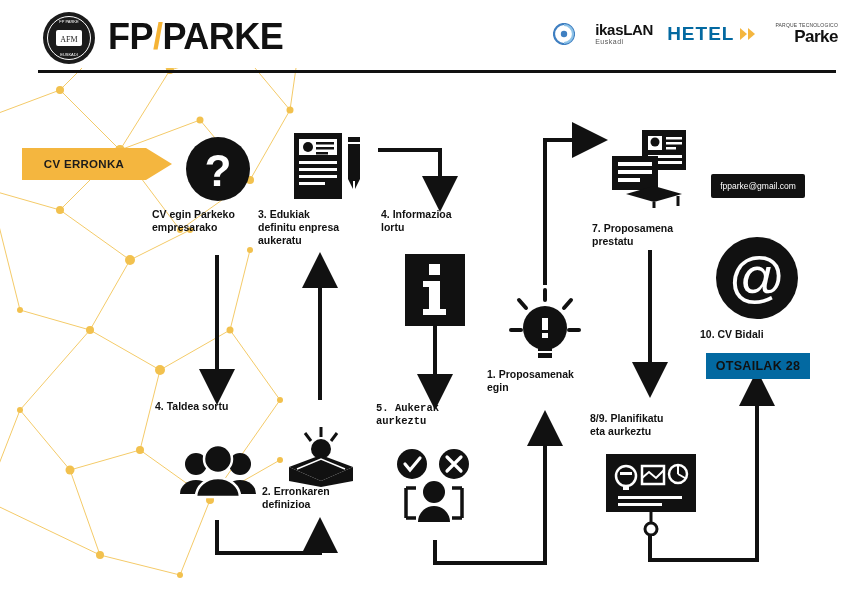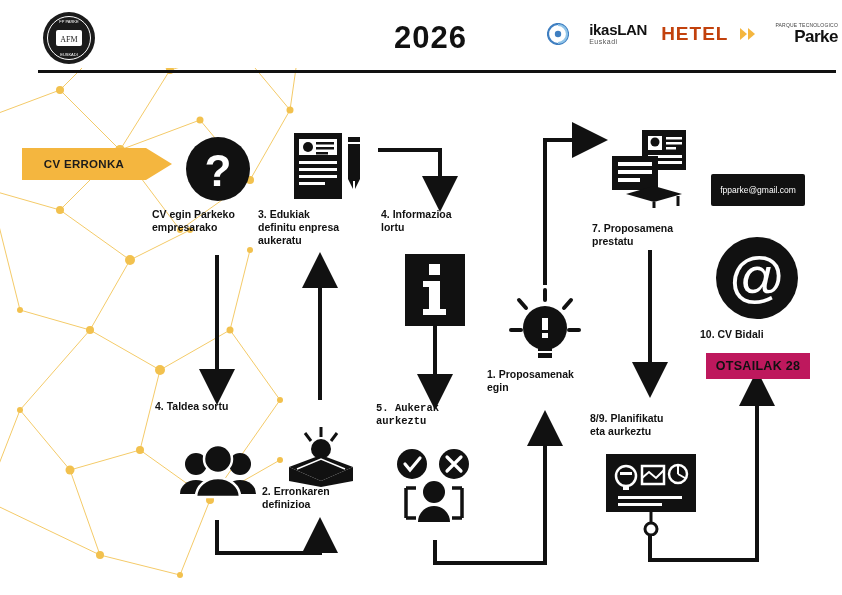--- a/index.html
+++ b/index.html
@@ -20,21 +20,21 @@
   .header-rule{position:absolute;left:22px;top:70px;width:798px;height:3px;background:#111;}
   .seal{position:absolute;left:26px;top:11px;width:54px;height:54px;}
   .brand{position:absolute;left:92px;top:16px;font-size:36px;font-weight:bold;letter-spacing:-.5px;color:#111;}
   .brand .slash{color:#f5b335;font-weight:bold;}
   .year{position:absolute;left:378px;top:20px;font-size:31px;font-weight:bold;color:#111;letter-spacing:1px;}
   .logos{position:absolute;right:20px;top:22px;display:flex;align-items:center;gap:14px;}
   .logo-ikaslan{display:flex;align-items:center;gap:20px;}
   .logo-ikaslan .txt{line-height:1;}
   .logo-ikaslan .t1{font-size:15px;font-weight:bold;color:#111;letter-spacing:-.3px;}
   .logo-ikaslan .t2{font-size:7px;color:#555;letter-spacing:.5px;margin-top:1px;}
-  .logo-hetel{font-size:19px;font-weight:bold;color:#c2410c;letter-spacing:1px;display:flex;align-items:center;gap:11px;}
+  .logo-hetel{font-size:19px;font-weight:bold;color:#0369a1;letter-spacing:1px;display:flex;align-items:center;gap:5px;}
   .logo-parke{display:flex;flex-direction:column;align-items:flex-end;line-height:1;}
   .logo-parke .small{font-size:5px;color:#444;letter-spacing:.2px;}
   .logo-parke .big{font-size:17px;font-weight:bold;color:#111;letter-spacing:-.5px;}
 
   
   .page-title{position:absolute;left:0;top:86px;width:842px;text-align:center;font-size:19px;font-weight:bold;letter-spacing:1.2px;color:#111;}
 
   
   .cv-tag{position:absolute;left:22px;top:148px;height:32px;width:150px;}
   .cv-tag .body{position:absolute;left:0;top:0;width:124px;height:32px;background:#f4b63f;}
@@ -42,21 +42,21 @@
   .cv-tag .label{position:absolute;left:0;top:0;width:124px;height:32px;display:flex;align-items:center;justify-content:center;font-size:11.5px;font-weight:bold;color:#1b1b1b;letter-spacing:.3px;}
 
   
   .node{position:absolute;}
   .cap{position:absolute;text-align:left;font-size:10.5px;font-weight:bold;color:#111;line-height:1.25;}
   .icon-box{position:absolute;}
 
   
   .email-pill{position:absolute;background:#111;color:#fff;font-size:8.5px;display:flex;align-items:center;justify-content:center;border-radius:2px;}
   
-  .date-badge{position:absolute;background:#be185d;color:#111;font-size:12.5px;font-weight:bold;display:flex;align-items:center;justify-content:center;letter-spacing:.3px;}
+  .date-badge{position:absolute;background:#0369a1;color:#111;font-size:12.5px;font-weight:bold;display:flex;align-items:center;justify-content:center;letter-spacing:.3px;}
 
   .arrows{position:absolute;left:0;top:0;width:842px;height:595px;pointer-events:none;}
 </style>
 </head>
 <body>
 
 <div id="page">
 
   <svg class="bg-net" viewBox="0 0 300 595">
     <g stroke="#f3c濃"></g>
@@ -108,22 +108,24 @@
   <div class="header">
     <svg class="seal" viewBox="0 0 54 54">
       <circle cx="27" cy="27" r="26" fill="#1b1b1b"></circle>
       <circle cx="27" cy="27" r="21.5" fill="none" stroke="#fff" stroke-width="1"></circle>
       <rect x="14" y="19" width="26" height="16" rx="2" fill="#fff"></rect>
       <text x="27" y="31" font-size="8" font-family="Liberation Serif, serif" text-anchor="middle" fill="#1b1b1b">AFM</text>
       <text x="27" y="45" font-size="4" text-anchor="middle" fill="#fff" font-family="Liberation Sans, sans-serif">EUSKADI</text>
       <text x="27" y="12" font-size="4" text-anchor="middle" fill="#fff" font-family="Liberation Sans, sans-serif">FP PARKE</text>
     </svg>
 
-
-    <div class="year">2026</div>
+    <div class="brand">
+      <span>FP</span><span class="slash">/</span><span>PARKE</span>
+    </div>
+
 
     <div class="logos">
       <div class="logo-ikaslan">
         <svg width="22" height="22" viewBox="0 0 22 22">
           <circle cx="11" cy="11" r="10" fill="none" stroke="#3f7fc1" stroke-width="2.2"></circle>
           <path d="M11 2 a9 9 0 0 1 0 18" fill="none" stroke="#8ec3e8" stroke-width="2.2"></path>
           <circle cx="11" cy="11" r="3.2" fill="#3f7fc1"></circle>
         </svg>
         <div class="txt">
           <div class="t1">ikasLAN</div>
@@ -322,21 +324,21 @@
       <circle cx="74" cy="22" r="9" fill="none" stroke="#fff" stroke-width="2.5"></circle>
       <path d="M74,22 L74,14 M74,22 L81,26" stroke="#fff" stroke-width="2"></path>
       <rect x="14" y="44" width="64" height="3" fill="#fff"></rect>
       <rect x="14" y="51" width="44" height="3" fill="#fff"></rect>
       <path d="M47,60 L47,72" stroke="#111" stroke-width="3"></path>
       <circle cx="47" cy="77" r="6" fill="none" stroke="#111" stroke-width="3"></circle>
     </svg>
   </div>
 
   <div class="node">
-    <div class="email-pill" style="left:711px;top:174px;width:94px;height:32px;">fpparke@gmail.com</div>
+    <div class="email-pill" style="left:711px;top:174px;width:94px;height:24px;">fpparke@gmail.com</div>
     <svg class="icon-box" style="left:715px;top:236px;" width="84" height="84" viewBox="0 0 84 84">
       <circle cx="42" cy="42" r="41" fill="#111"></circle>
       <text x="42" y="60" font-size="56" text-anchor="middle" fill="#fff" font-family="Liberation Sans, sans-serif">@</text>
     </svg>
     <div class="cap" style="left:700px;top:328px;width:116px;">10. CV Bidali</div>
     <div class="date-badge" style="left:706px;top:353px;width:104px;height:26px;">OTSAILAK 28</div>
   </div>
 
 </div>
 

